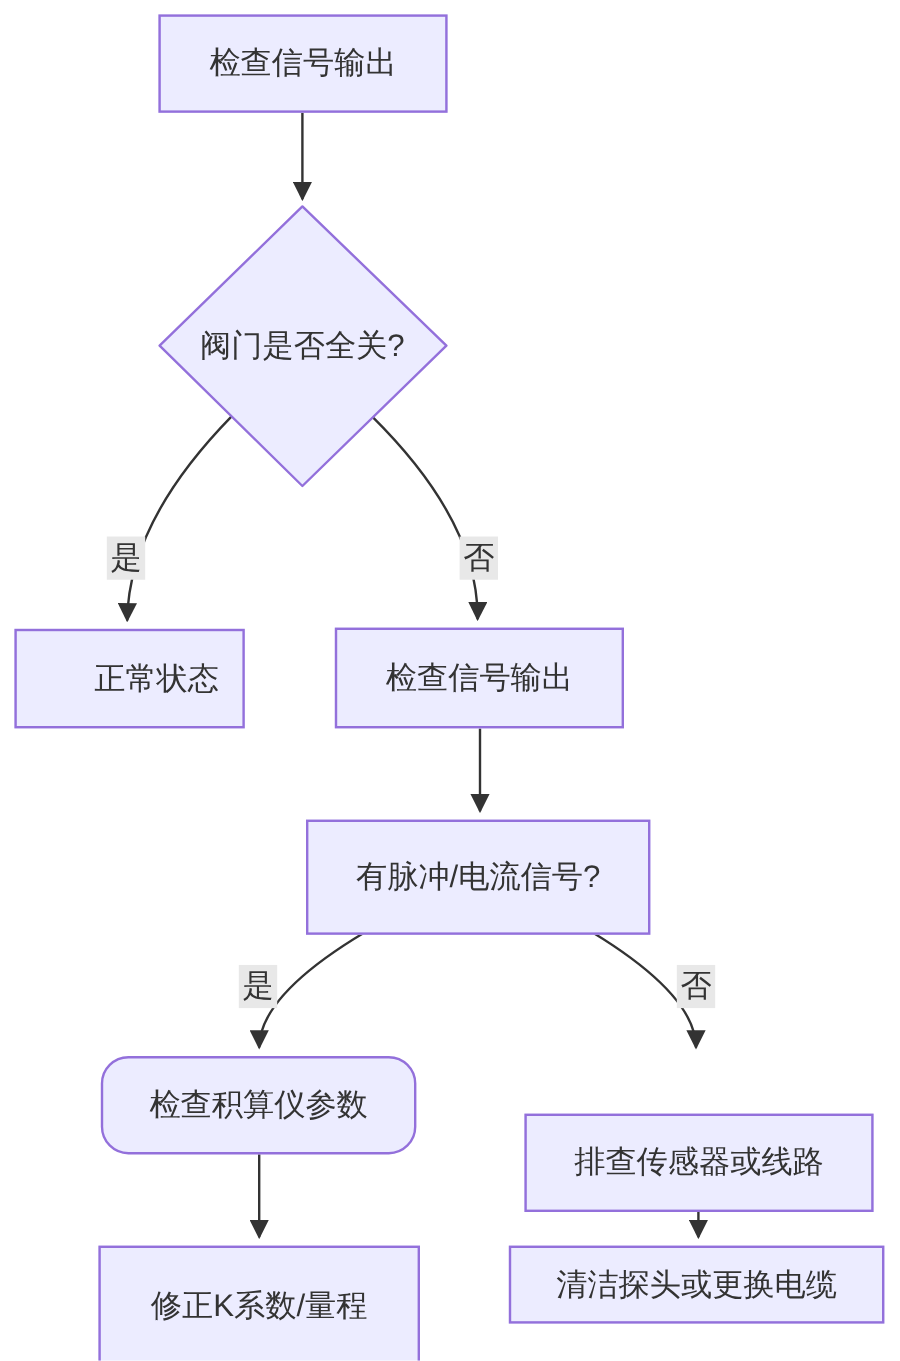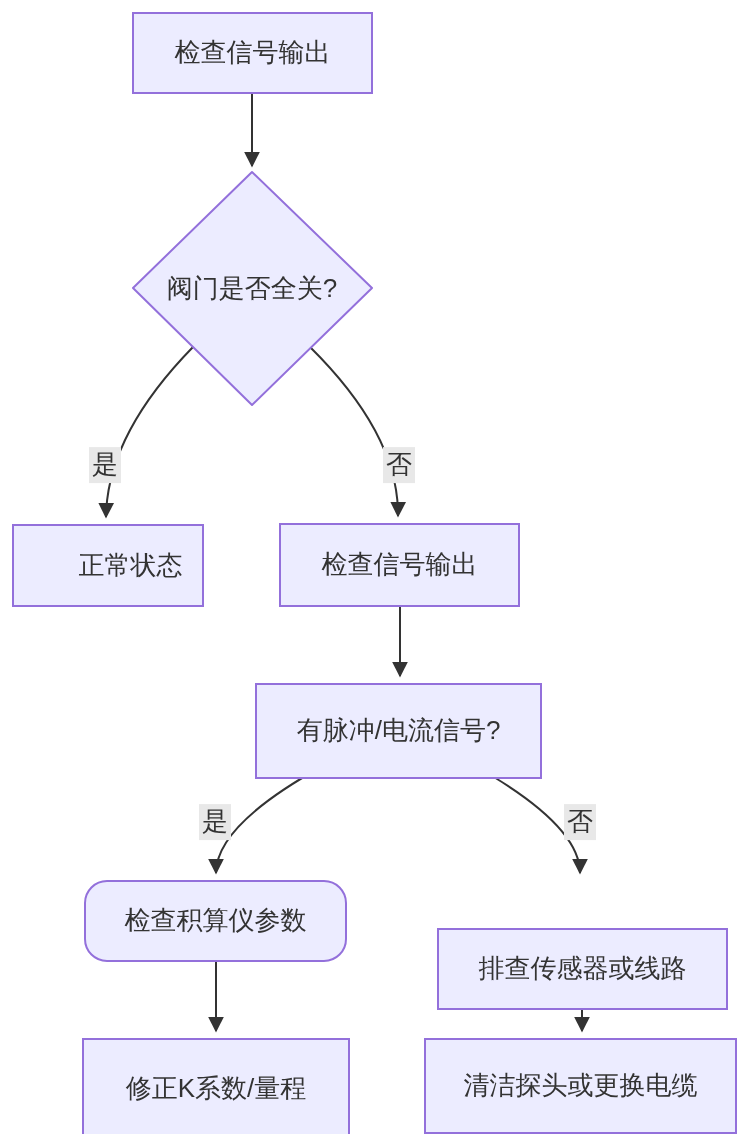--- a/index.html
+++ b/index.html
@@ -107,21 +107,21 @@
   </div>
 
   <div class="node" style="left:437px;top:880px;width:291px;height:82px;margin-top:48px;">
     <span>排查传感器或线路</span>
   </div>
 
   <div class="node" style="left:82px;top:1038px;width:268px;height:101px;">
     <span>修正K系数/量程</span>
   </div>
 
-  <div class="node" style="left:424px;top:1038px;width:313px;height:96px;">
+  <div class="node" style="left:424px;top:1038px;width:313px;height:65px;">
     <span>清洁探头或更换电缆</span>
   </div>
 
   <div class="edge-label" style="left:105px;top:465px;">是</div>
   <div class="edge-label" style="left:399px;top:465px;">否</div>
   <div class="edge-label" style="left:215px;top:822px;">是</div>
   <div class="edge-label" style="left:580px;top:822px;">否</div>
 
 </div>
 

